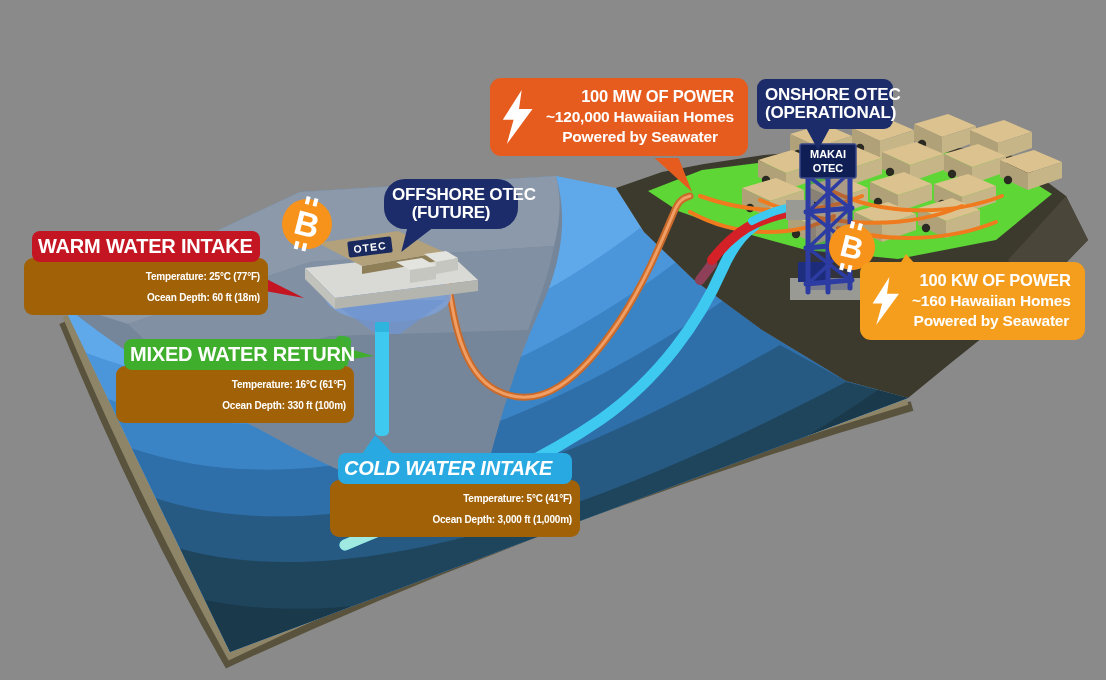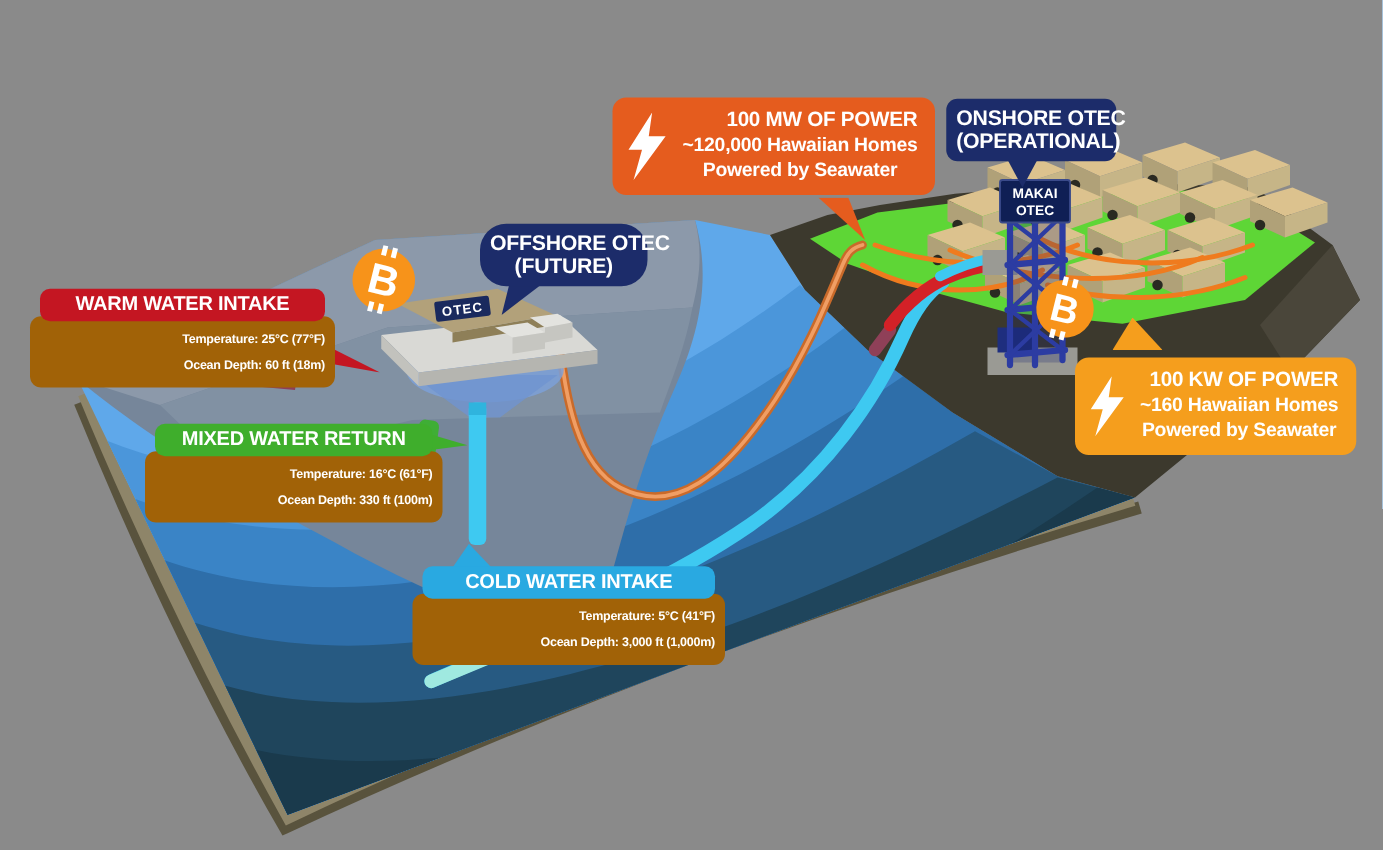--- a/index.html
+++ b/index.html
@@ -1,28 +1,28 @@
 <!DOCTYPE html>
 <html><head>
 <meta charset="utf-8">
 <style>
   html,body{margin:0;padding:0;}
   body{font-family:"Liberation Sans",sans-serif;}
   #stage{position:relative;width:1106px;height:680px;background:#8a8a8a;overflow:hidden;}
   #scene{position:absolute;left:0;top:0;}
 
   .callout{position:absolute;z-index:20;}
-  .co-head{margin:0 8px;padding:4px 20px;border-radius:8px;color:#fff;font-weight:bold;
-           font-size:16px;text-align:center;letter-spacing:-0.2px;white-space:nowrap;position:relative;z-index:2;}
+  .co-head{margin:0 8px;padding:4px 6px;border-radius:8px;color:#fff;font-weight:bold;
+           font-size:20px;text-align:left;letter-spacing:-0.2px;white-space:nowrap;position:relative;z-index:2;}
   .co-body{margin-top:-4px;background:#a16207;border-radius:9px;color:#fff;font-weight:bold;
            font-size:10px;text-align:right;padding:8px 8px 7px 8px;line-height:21px;
            letter-spacing:-0.2px;white-space:nowrap;position:relative;z-index:1;}
   .head-warm{background:#c41622;}
   .head-mixed{background:#3fae2c;}
-  .head-cold{background:#29a9e1;}
+  .head-cold{background:#29a9e1;font-style:italic;}
 
   .navy-box{position:absolute;z-index:20;background:#1c2c6a;border-radius:9px;color:#fff;
             font-weight:bold;font-size:17px;text-align:center;padding:7px 8px;line-height:18px;
             letter-spacing:-0.2px;white-space:nowrap;}
   .power-box{position:absolute;z-index:20;border-radius:11px;color:#fff;display:flex;align-items:center;
              gap:10px;padding:8px 14px 8px 12px;}
   .power-orange{background:#e55c1e;}
   .power-amber{background:#f59e1d;}
   .power-text{font-weight:bold;text-align:center;line-height:20.5px;letter-spacing:-0.2px;white-space:nowrap;}
   .power-text .l1{font-size:16.5px;text-align:right;}
@@ -232,21 +232,21 @@
     <polygon points="14,0 0,22 8,22 3,40 22,14 12,14" fill="#ffffff"></polygon>
   </svg>
   <div class="power-text">
     <div class="l1">100 MW OF POWER</div>
     <div class="l2">~120,000 Hawaiian Homes</div>
     <div class="l3">Powered by Seawater</div>
   </div>
 </div>
 
 <div class="ptr" style="left:890px;top:254px;width:40px;height:26px;background:#f59e1d;clip-path:polygon(40% 0,100% 100%,0 100%);"></div>
-<div class="power-box power-amber" style="left:860px;top:286px;">
+<div class="power-box power-amber" style="left:860px;top:262px;">
   <svg width="30" height="48" viewBox="0 0 24 40">
     <polygon points="14,0 0,22 8,22 3,40 22,14 12,14" fill="#ffffff"></polygon>
   </svg>
   <div class="power-text">
     <div class="l1">100 KW OF POWER</div>
     <div class="l2">~160 Hawaiian Homes</div>
     <div class="l3">Powered by Seawater</div>
   </div>
 </div>
 

